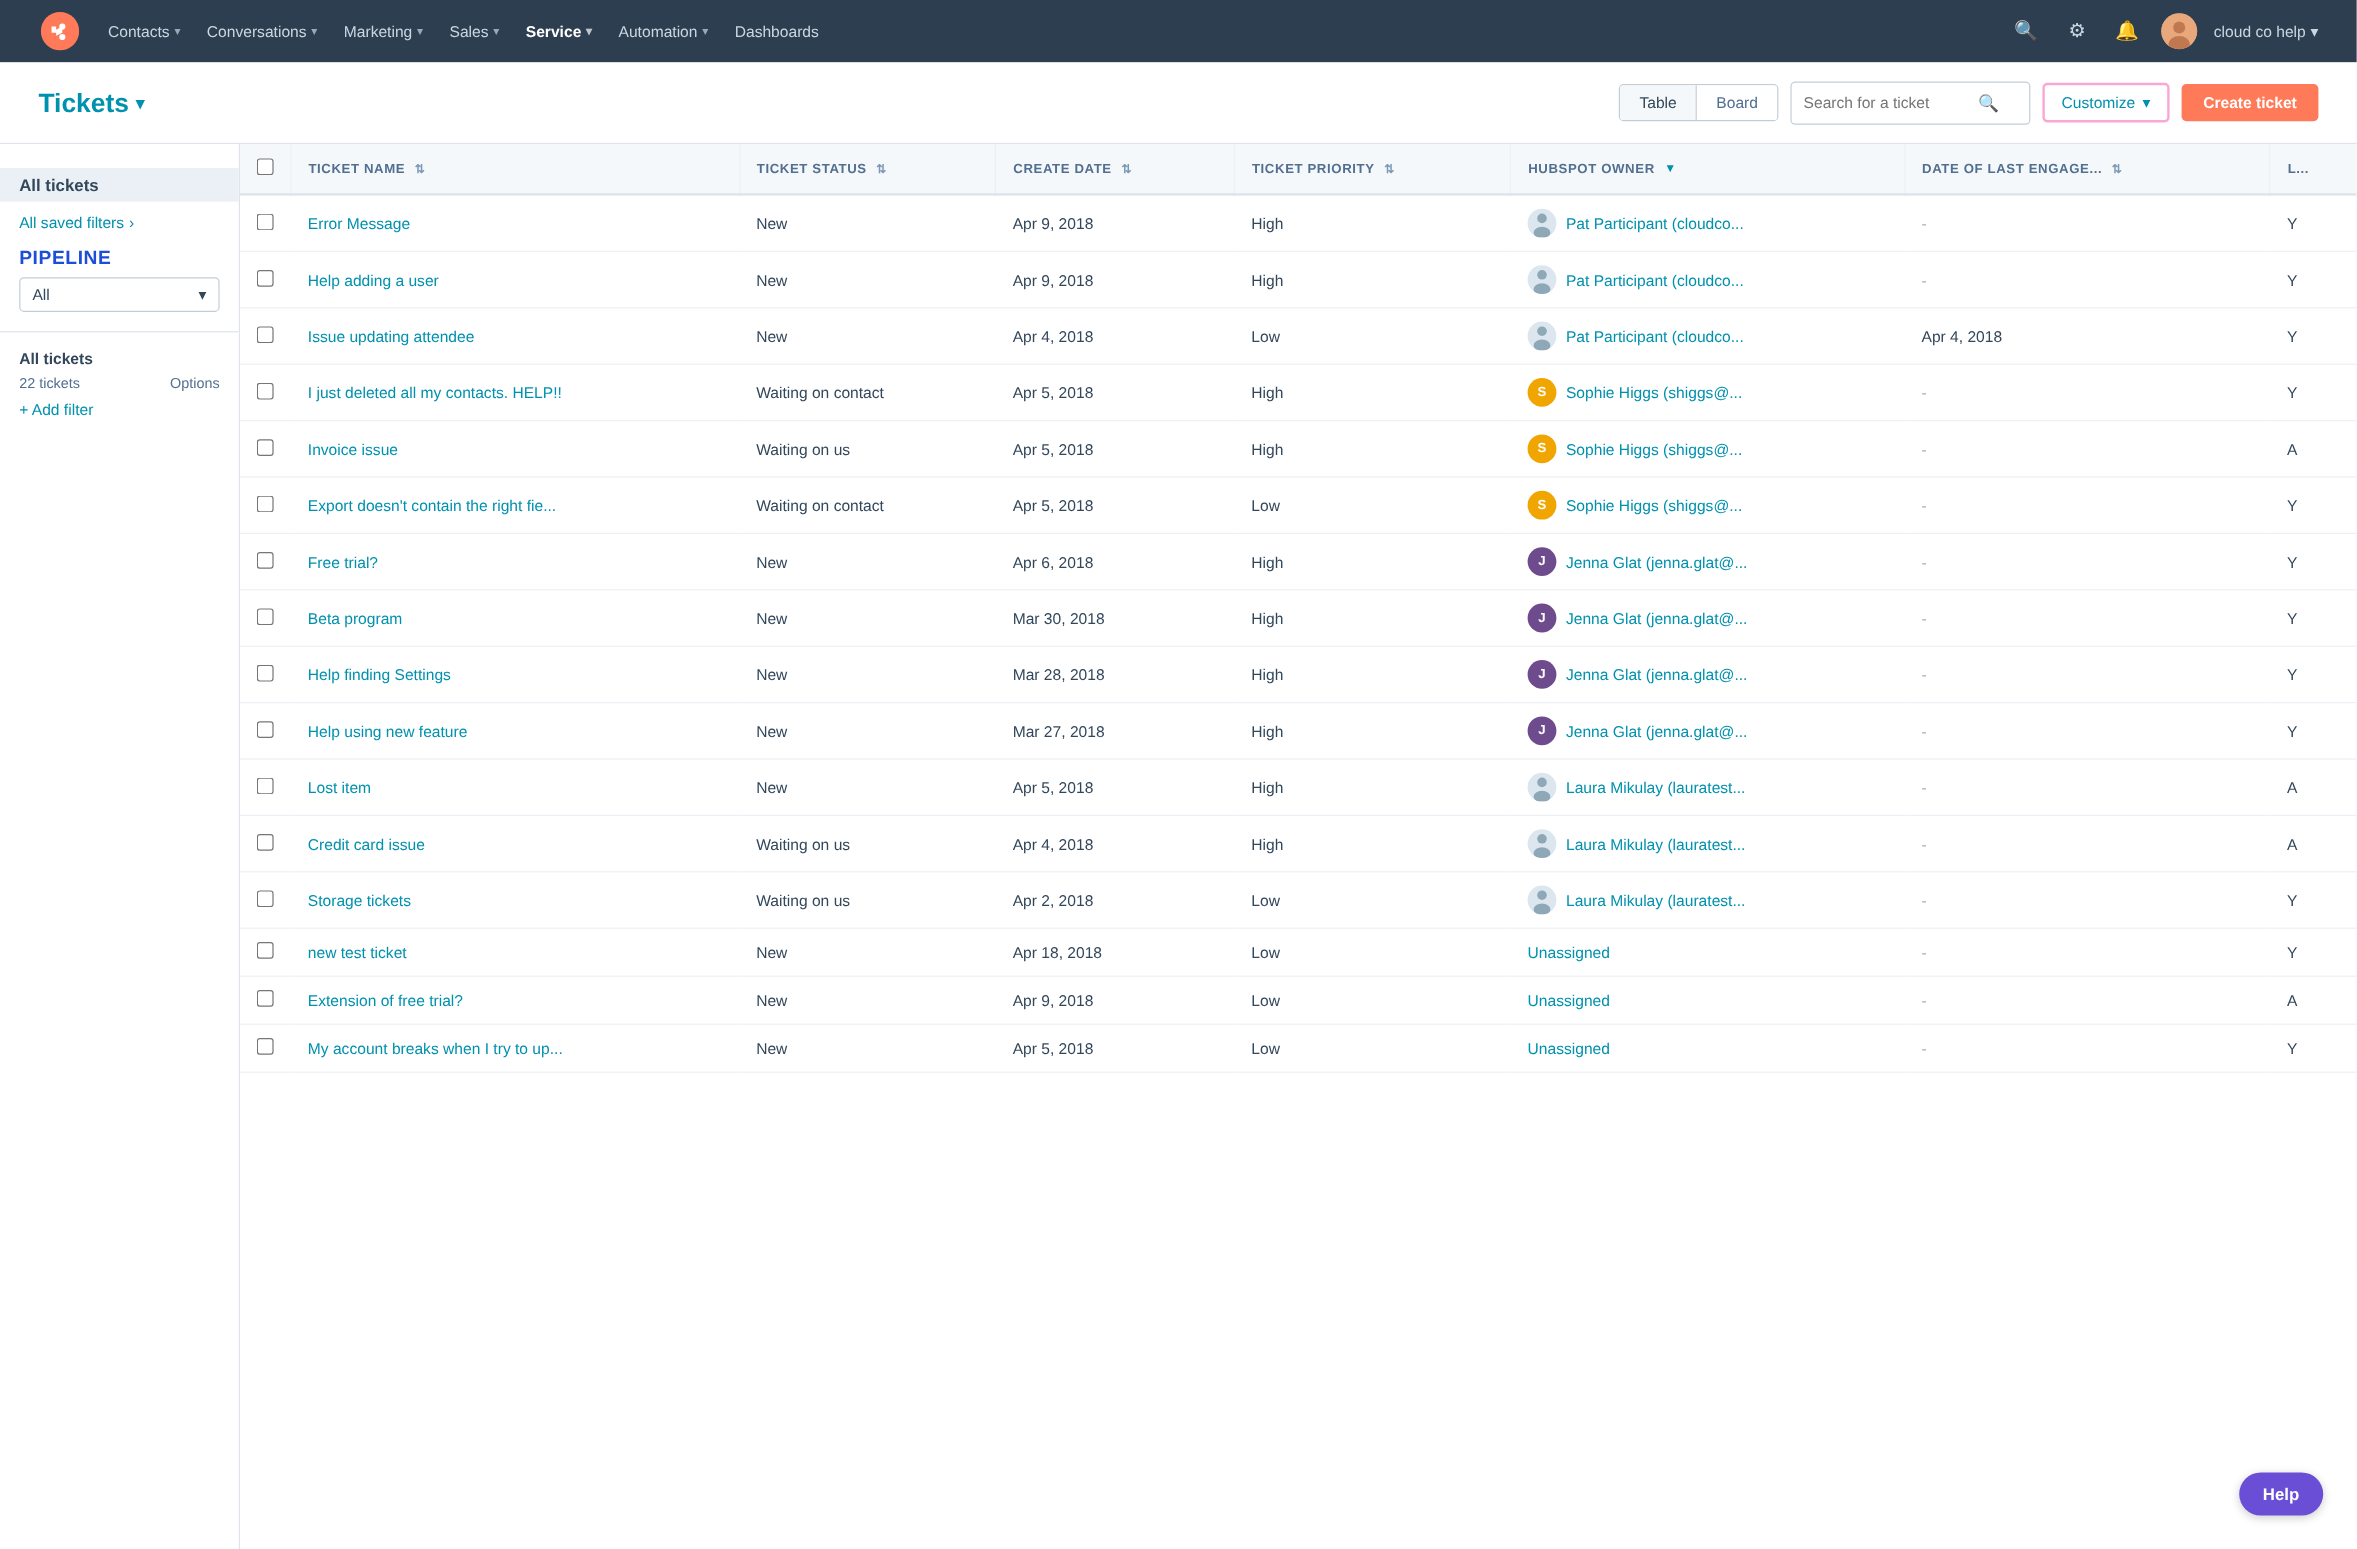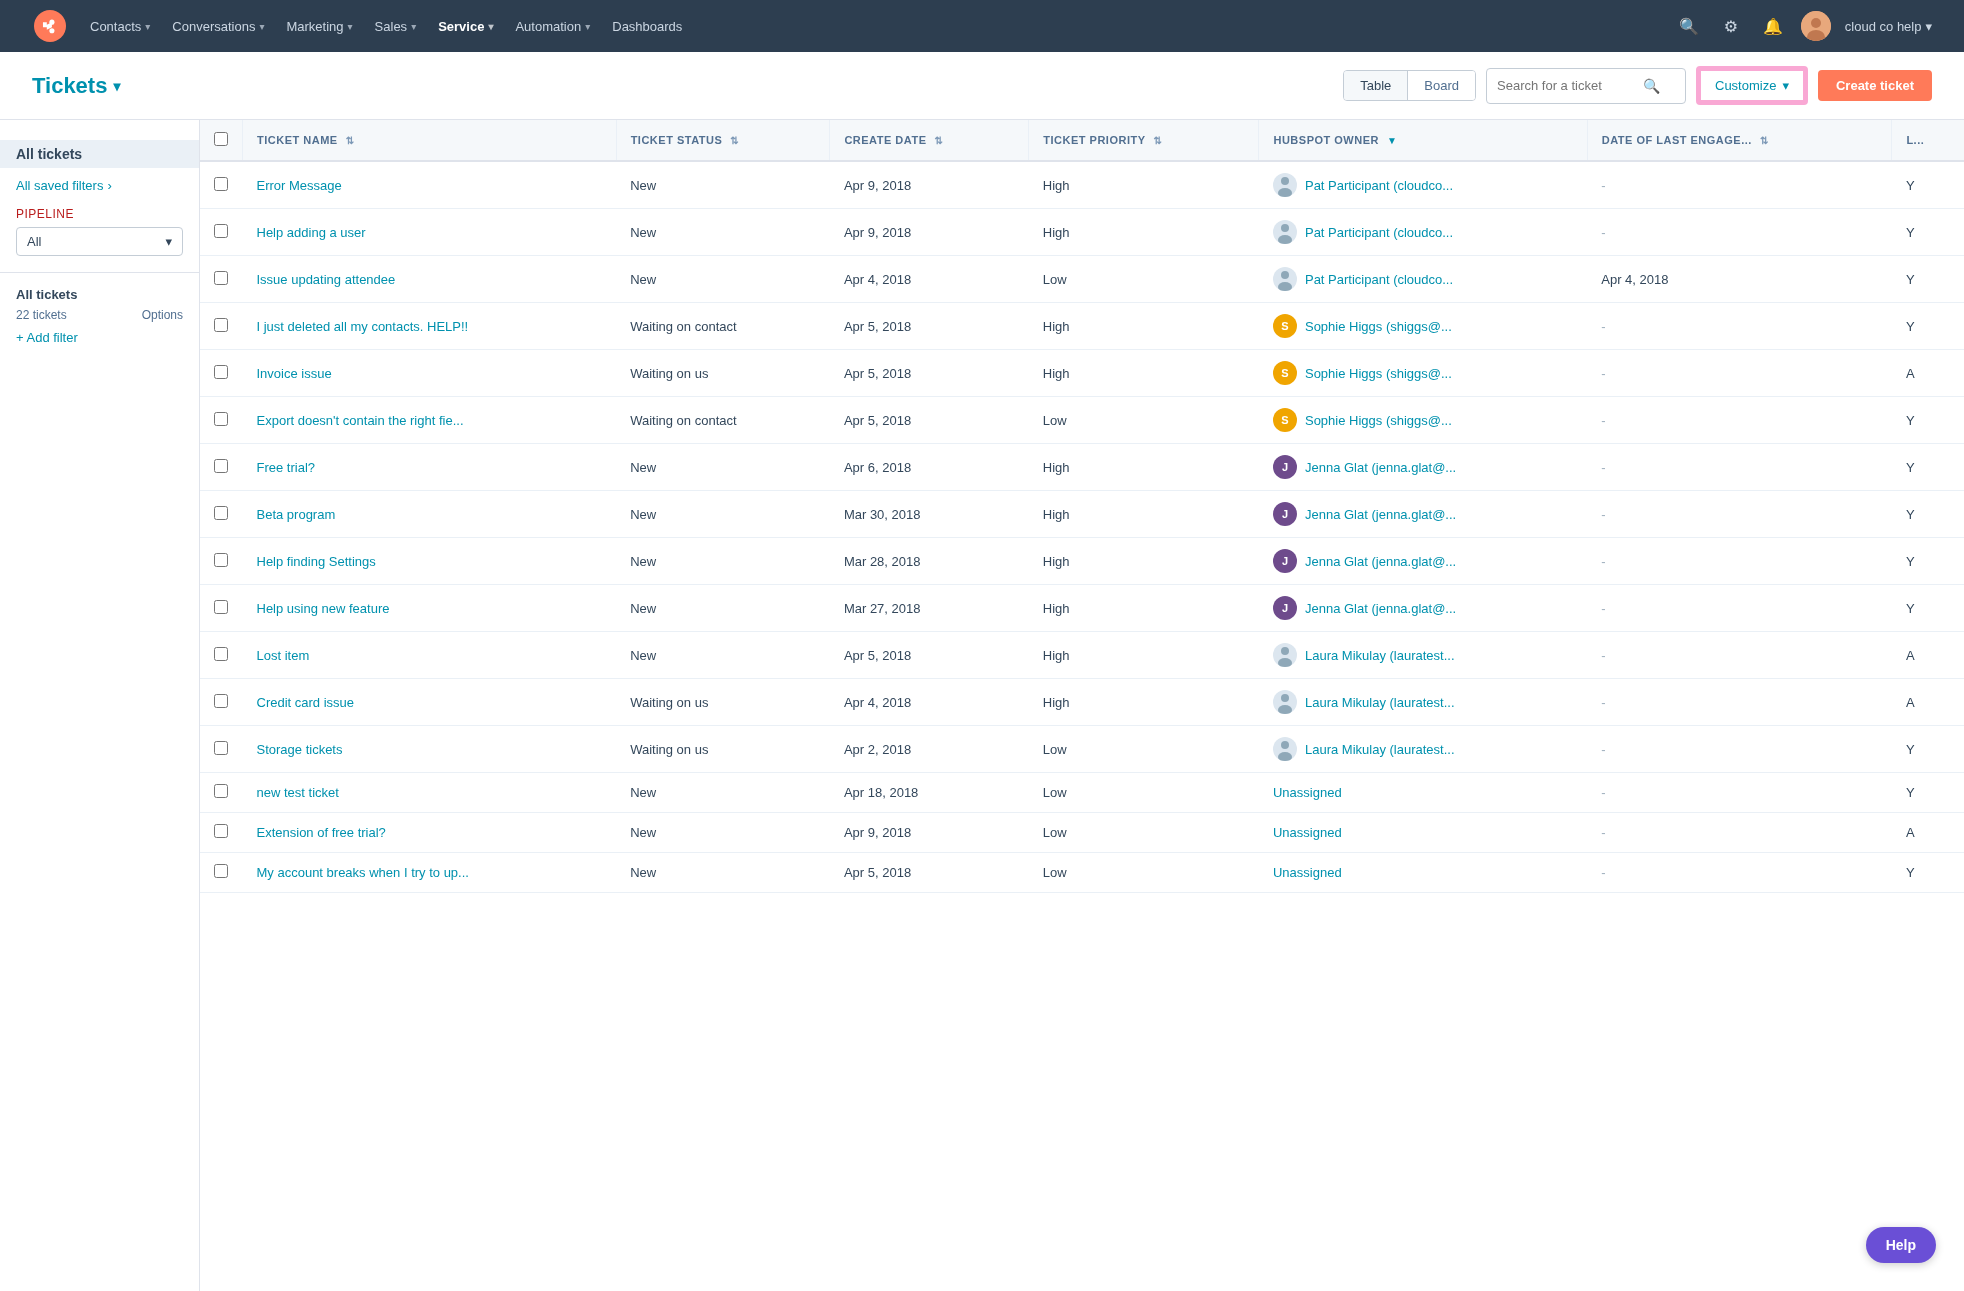--- a/index.html
+++ b/index.html
@@ -74,21 +74,21 @@
       background: #fff;
       gap: 6px;
       min-width: 200px;
     }
     .search-box input {
       border: none; outline: none; font-size: 13px; color: #516f90; width: 140px; background: transparent;
     }
     .search-icon { color: #516f90; font-size: 14px; }
     .customize-btn {
       display: flex; align-items: center; gap: 6px;
-      border: 5px solid #f9a8d4;
+      border: 2px solid #f9a8d4;
       color: #0091ae;
       background: #fff;
       border-radius: 4px;
       padding: 7px 14px;
       font-size: 13px;
       cursor: pointer;
       font-weight: 500;
     }
     .create-btn {
       background: #ff7a59;
@@ -126,23 +126,23 @@
       margin-bottom: 10px;
     }
     .saved-filters-link {
       color: #0091ae;
       font-size: 13px;
       display: flex; align-items: center; gap: 4px;
       cursor: pointer;
       padding: 0 16px 10px;
     }
     .pipeline-label {
-      font-size: 12px;
-      font-weight: 400;
-      color: #b91c1c;
+      font-size: 16px;
+      font-weight: 700;
+      color: #1d4ed8;
       text-transform: uppercase;
       letter-spacing: 0.5px;
       padding: 4px 16px 6px;
     }
     .pipeline-select {
       margin: 0 16px 16px;
       width: calc(100% - 32px);
       border: 1px solid #c4cdd6;
       border-radius: 4px;
       padding: 6px 10px;

